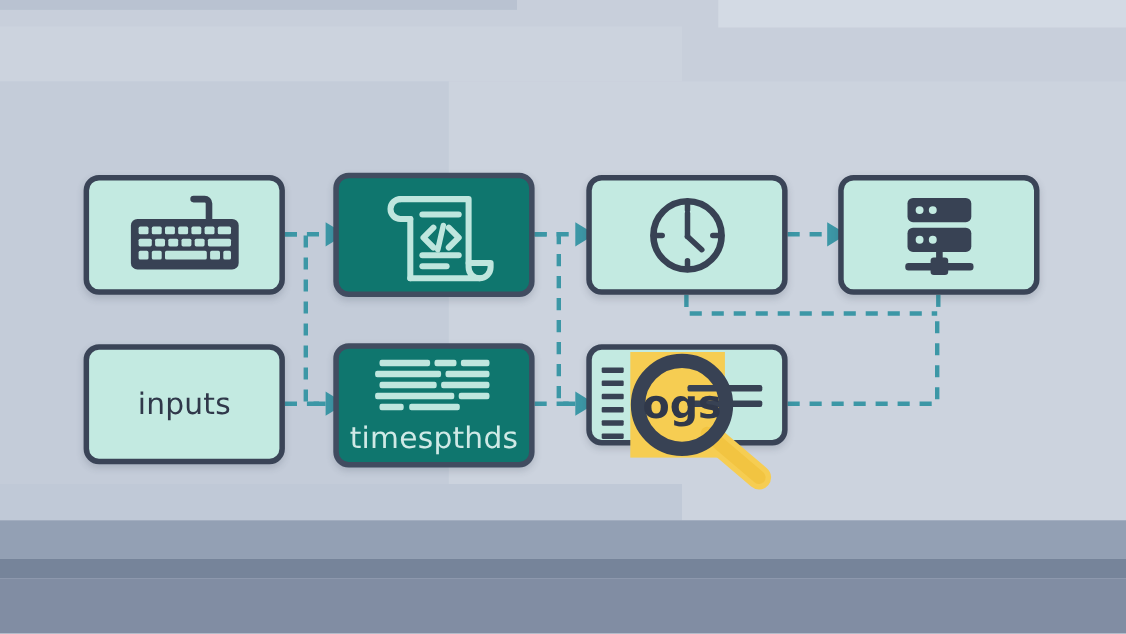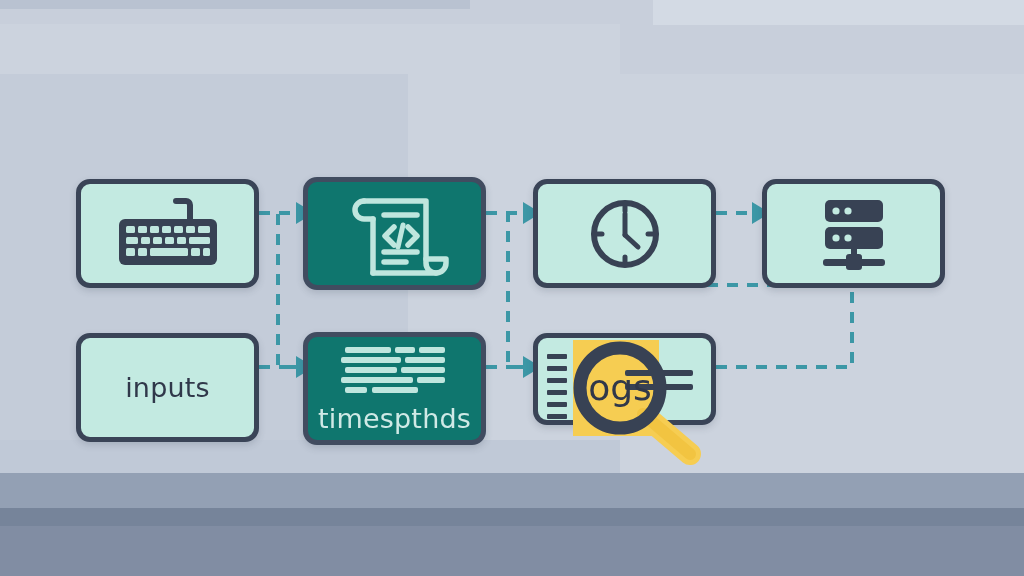--- a/index.html
+++ b/index.html
@@ -15,21 +15,20 @@
   #nodes { position:absolute; inset:0; }
 
   .node {
     position:absolute;
     border-radius:14px;
     display:flex;
     flex-direction:column;
     align-items:center;
     justify-content:center;
     box-shadow:0 3px 7px rgba(52,62,80,.18);
-    margin-top:20px;
   }
   .node.mint {
     background:#c3ead f;
     background:#c3eae1;
     border:5px solid #3a4457;
   }
   .node.dark {
     background:#0f766e;
     border:5px solid #414c60;
   }
@@ -188,21 +187,21 @@
             <rect x="78" y="32" width="28" height="6" rx="2"></rect>
             <rect x="6" y="42" width="22" height="6" rx="2"></rect>
             <rect x="33" y="42" width="46" height="6" rx="2"></rect>
           </g>
         </svg>
       </div>
       <div class="label-gap"></div>
       <span class="node-label">timespthds</span>
     </div>
 
-    <div class="node mint" style="left:533px;top:313px;width:183px;height:92px;overflow:visible;">
+    <div class="node mint" style="left:533px;top:313px;width:183px;height:92px;overflow:visible;font-weight:bold;">
       <div class="icon-wrap" style="position:relative;width:183px;height:109px;">
         <svg width="200" height="140" viewBox="0 0 200 140" style="position:absolute;left:-8px;top:-12px;overflow:visible;">
 
           <g fill="#384254">
             <rect x="22" y="28" width="20" height="5" rx="1"></rect>
             <rect x="22" y="40" width="20" height="5" rx="1"></rect>
             <rect x="22" y="52" width="20" height="5" rx="1"></rect>
             <rect x="22" y="64" width="20" height="5" rx="1"></rect>
             <rect x="22" y="76" width="20" height="5" rx="1"></rect>
             <rect x="22" y="88" width="20" height="5" rx="1"></rect>

